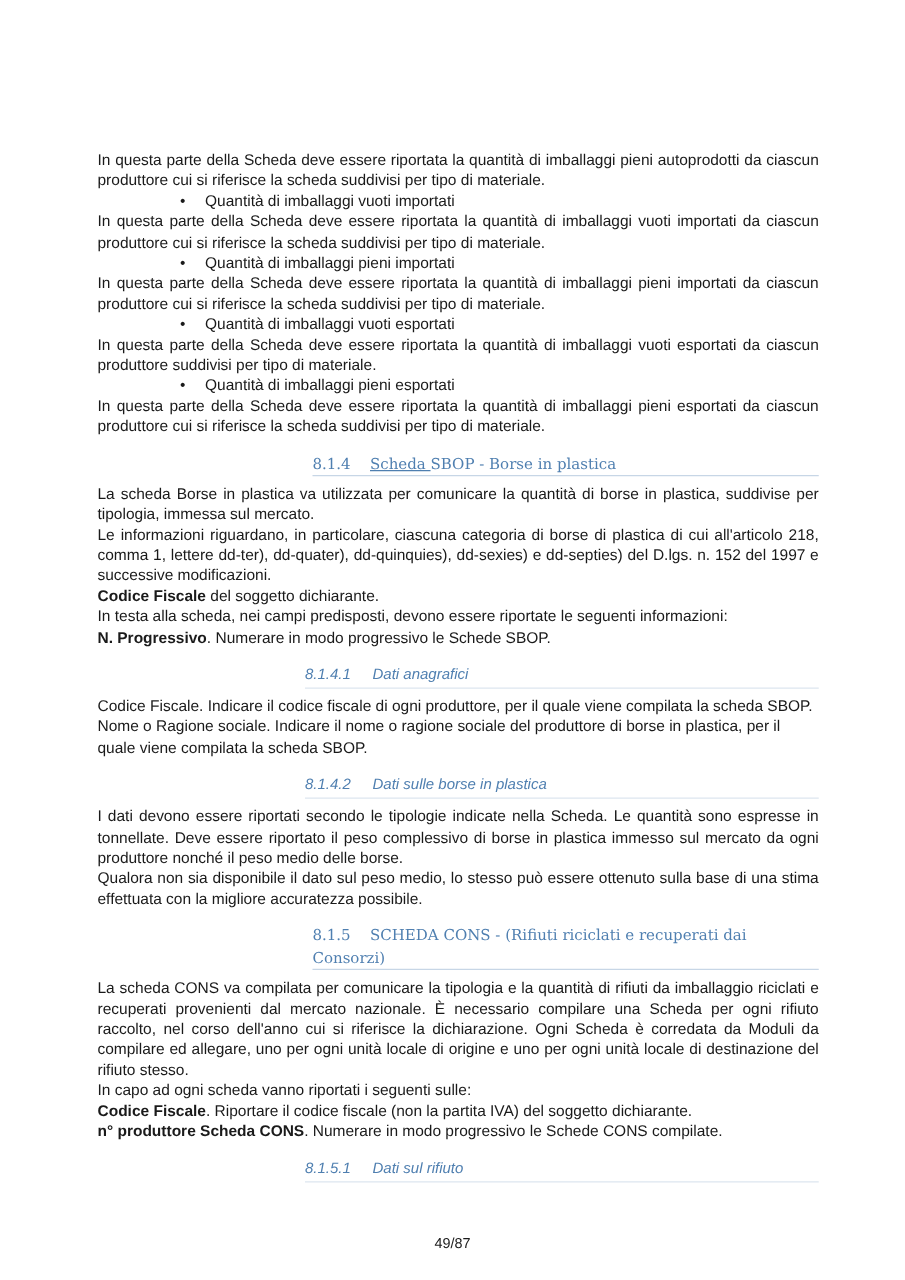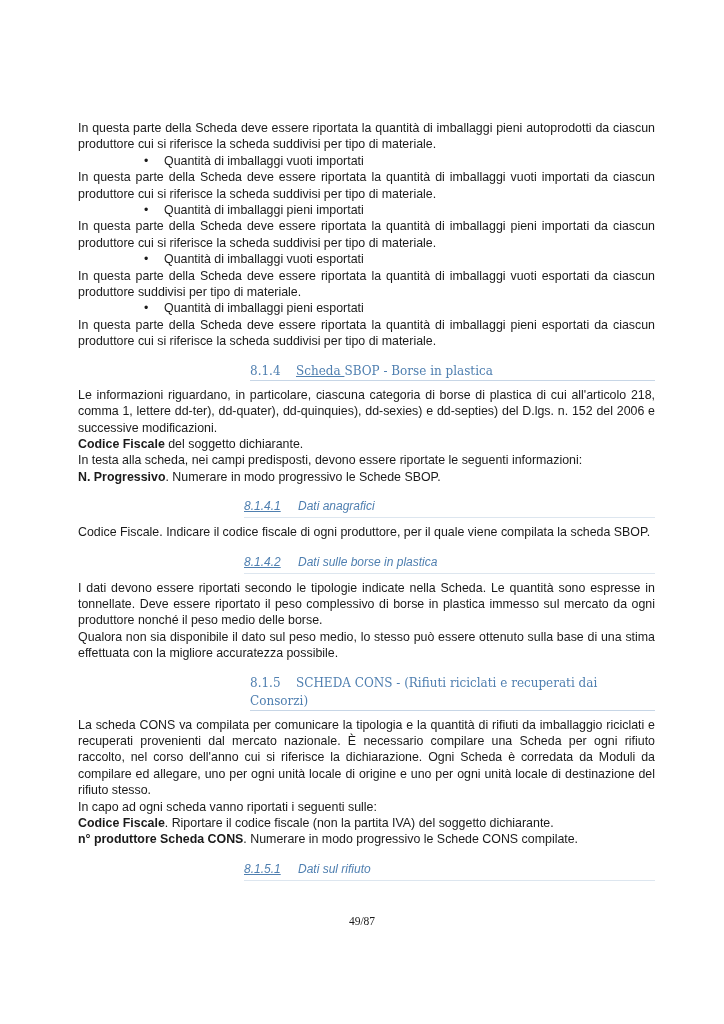--- a/index.html
+++ b/index.html
@@ -21,24 +21,24 @@
     font-family: "DejaVu Serif", "Liberation Serif", serif; font-size: 12px; color: #4f7fb0;
     line-height: 18px;
   }
   .h3 .num { display: inline-block; width: 46px; }
   .h3 .u { text-decoration: underline; }
   .h4 {
     margin: 12px 0 6px 166px; padding-bottom: 2px;
     border-bottom: 1px solid #dde6ef;
     font-style: italic; color: #4f7fb0; font-size: 12px; line-height: 18px;
   }
-  .h4 .num { display: inline-block; width: 54px; text-decoration: underline; }
+  .h4 .num { display: inline-block; width: 54px; }
   .footer {
-    position: absolute; top: 915px; left: 0; width: 724px; text-align: center;
-    font-family: Liberation Serif, serif; font-size: 11.5px; color: #1a1a1a;
+    position: absolute; top: 989px; left: 0; width: 724px; text-align: center;
+    font-family: Liberation Sans, sans-serif; font-size: 11.5px; color: #1a1a1a;
   }
 </style>
 </head>
 <body>
 
 <div class="page">
 
   <p class="p">In questa parte della Scheda deve essere riportata la quantità di imballaggi pieni autoprodotti da ciascun produttore cui si riferisce la scheda suddivisi per tipo di materiale.</p>
 
   <div>
@@ -54,29 +54,31 @@
     <p class="p">In questa parte della Scheda deve essere riportata la quantità di imballaggi vuoti esportati da ciascun produttore suddivisi per tipo di materiale.</p>
   </div>
   <div>
     <p class="bullet"><span class="dot">•</span><span class="txt">Quantità di imballaggi pieni esportati</span></p>
     <p class="p">In questa parte della Scheda deve essere riportata la quantità di imballaggi pieni esportati da ciascun produttore cui si riferisce la scheda suddivisi per tipo di materiale.</p>
   </div>
 
   <div class="h3">
     <span class="num">8.1.4</span><span class="u">Scheda </span><span>SBOP - Borse in plastica</span>
   </div>
-  <p class="p">Le informazioni riguardano, in particolare, ciascuna categoria di borse di plastica di cui all'articolo 218, comma 1, lettere dd-ter), dd-quater), dd-quinquies), dd-sexies) e dd-septies) del D.lgs. n. 152 del 2006 e successive modificazioni.</p>
+  <p class="p">La scheda Borse in plastica va utilizzata per comunicare la quantità di borse in plastica, suddivise per tipologia, immessa sul mercato.</p>
+  <p class="p">Le informazioni riguardano, in particolare, ciascuna categoria di borse di plastica di cui all'articolo 218, comma 1, lettere dd-ter), dd-quater), dd-quinquies), dd-sexies) e dd-septies) del D.lgs. n. 152 del 1997 e successive modificazioni.</p>
   <p class="p left"><b>Codice Fiscale</b><span> del soggetto dichiarante.</span></p>
   <p class="p left">In testa alla scheda, nei campi predisposti, devono essere riportate le seguenti informazioni:</p>
   <p class="p left"><b>N. Progressivo</b><span>. Numerare in modo progressivo le Schede SBOP.</span></p>
 
   <div class="h4">
     <span class="num">8.1.4.1</span><span>Dati anagrafici</span>
   </div>
   <p class="p left">Codice Fiscale. Indicare il codice fiscale di ogni produttore, per il quale viene compilata la scheda SBOP.</p>
+  <p class="p left">Nome o Ragione sociale. Indicare il nome o ragione sociale del produttore di borse in plastica, per il quale viene compilata la scheda SBOP.</p>
 
   <div class="h4">
     <span class="num">8.1.4.2</span><span>Dati sulle borse in plastica</span>
   </div>
   <p class="p">I dati devono essere riportati secondo le tipologie indicate nella Scheda. Le quantità sono espresse in tonnellate. Deve essere riportato il peso complessivo di borse in plastica immesso sul mercato da ogni produttore nonché il peso medio delle borse.</p>
   <p class="p">Qualora non sia disponibile il dato sul peso medio, lo stesso può essere ottenuto sulla base di una stima effettuata con la migliore accuratezza possibile.</p>
 
   <div class="h3">
     <span class="num">8.1.5</span><span>SCHEDA CONS - (Rifiuti riciclati e recuperati dai Consorzi)</span>
   </div>

